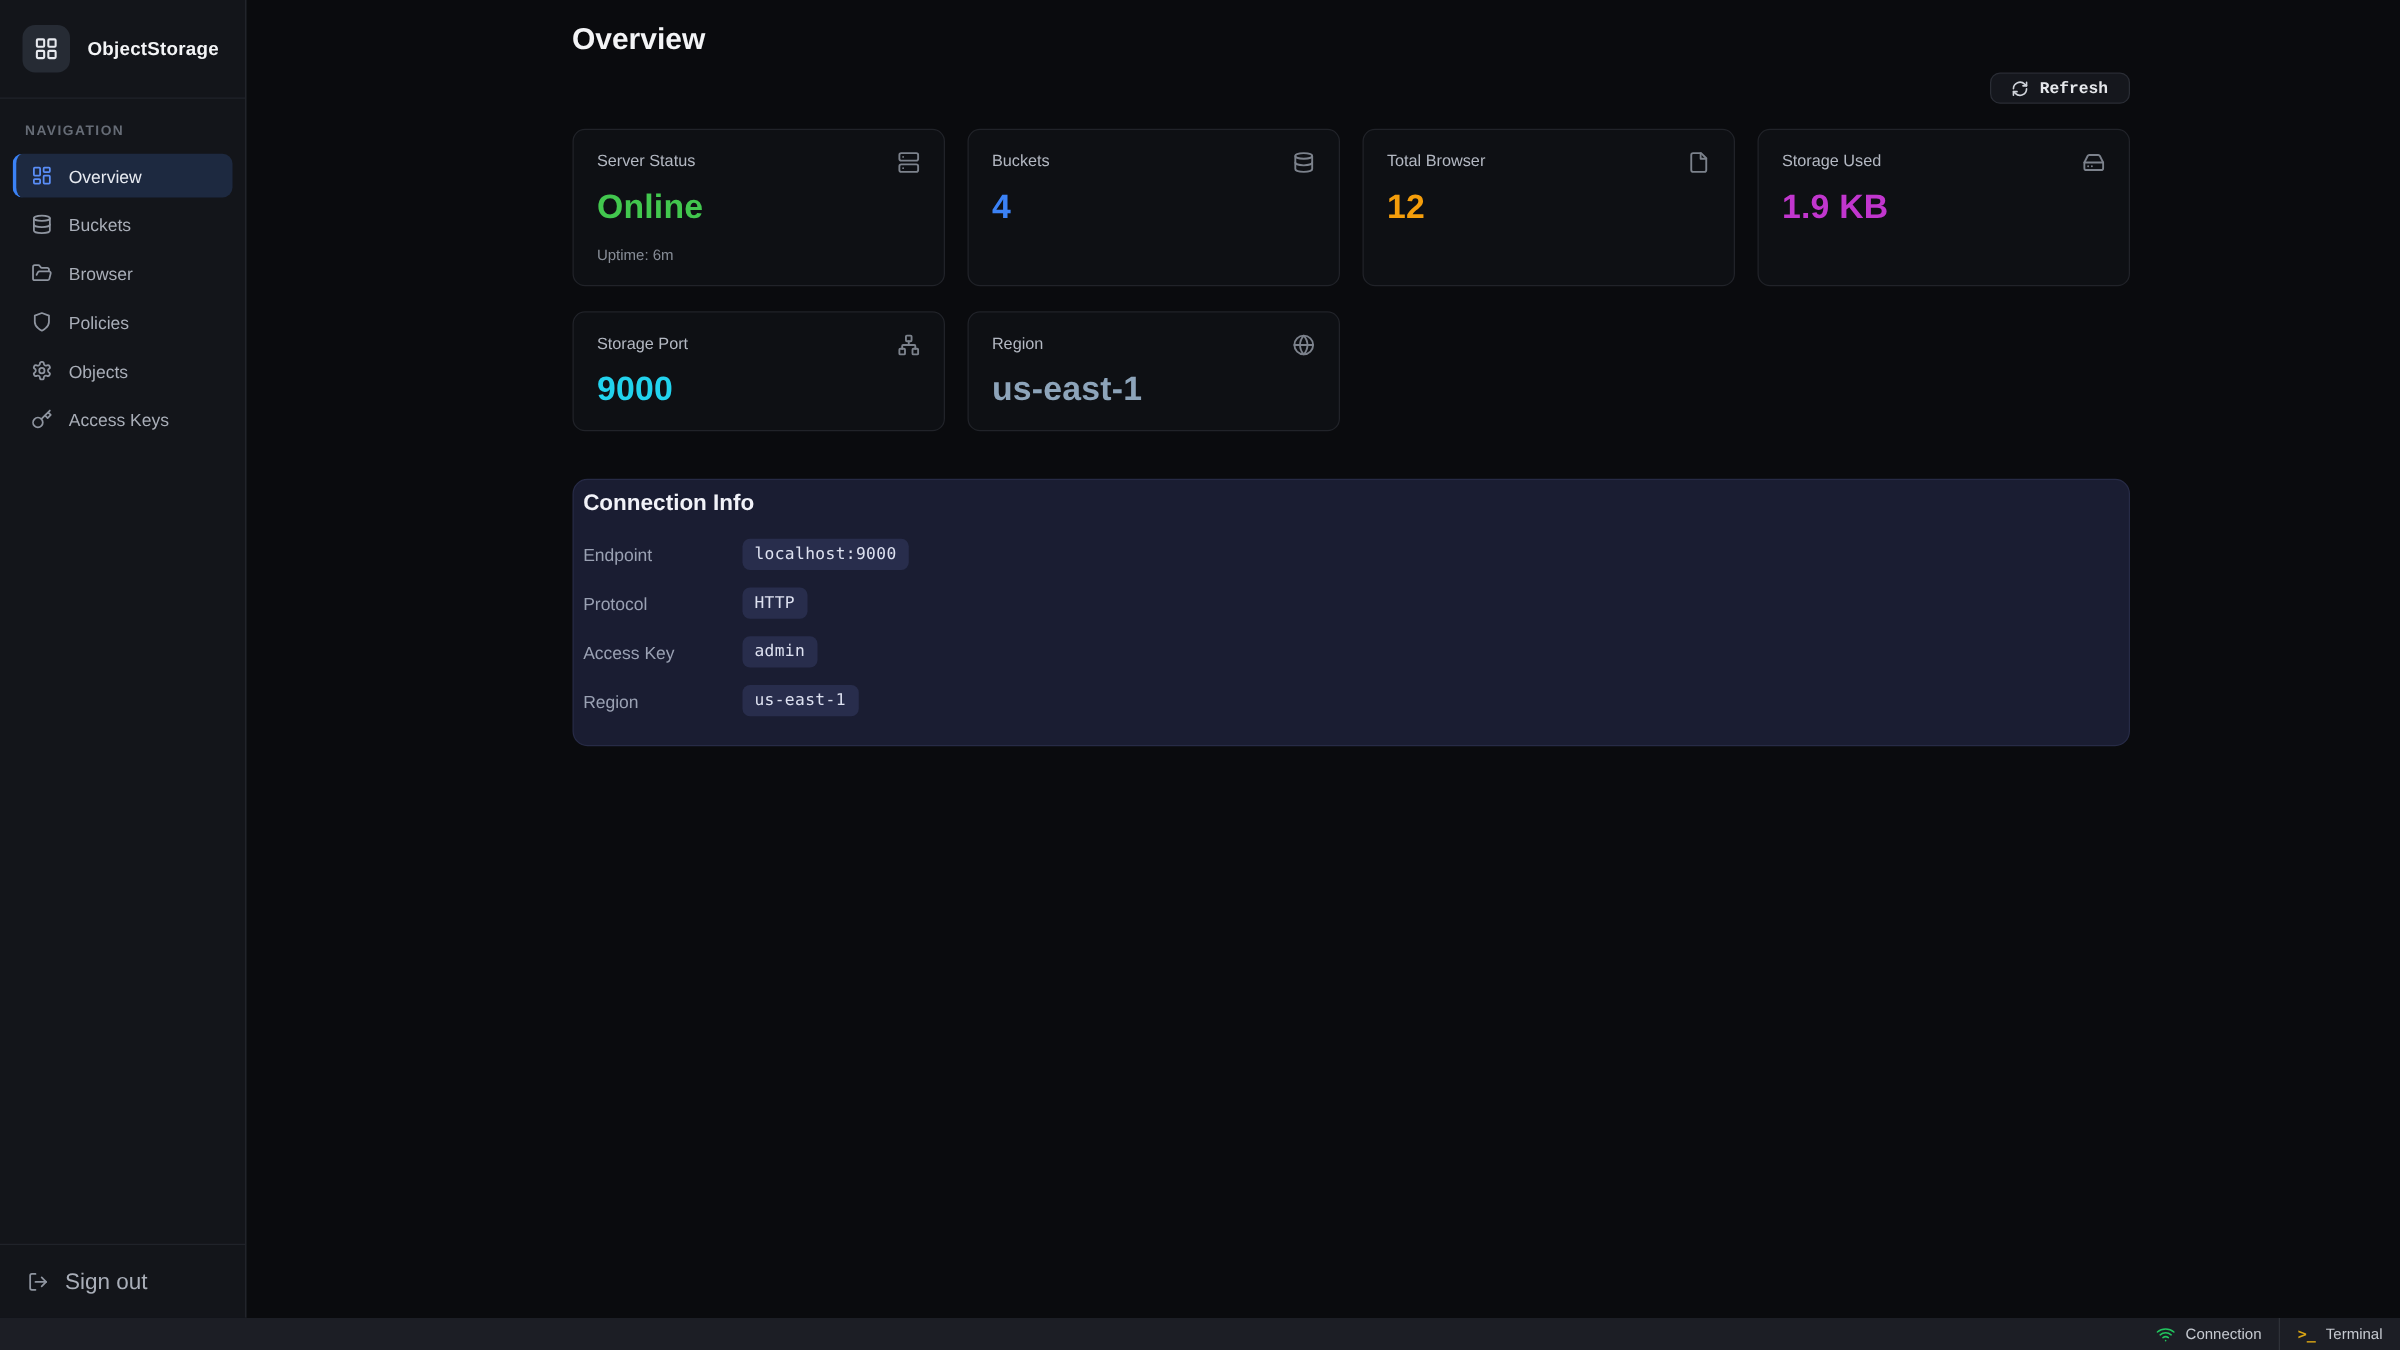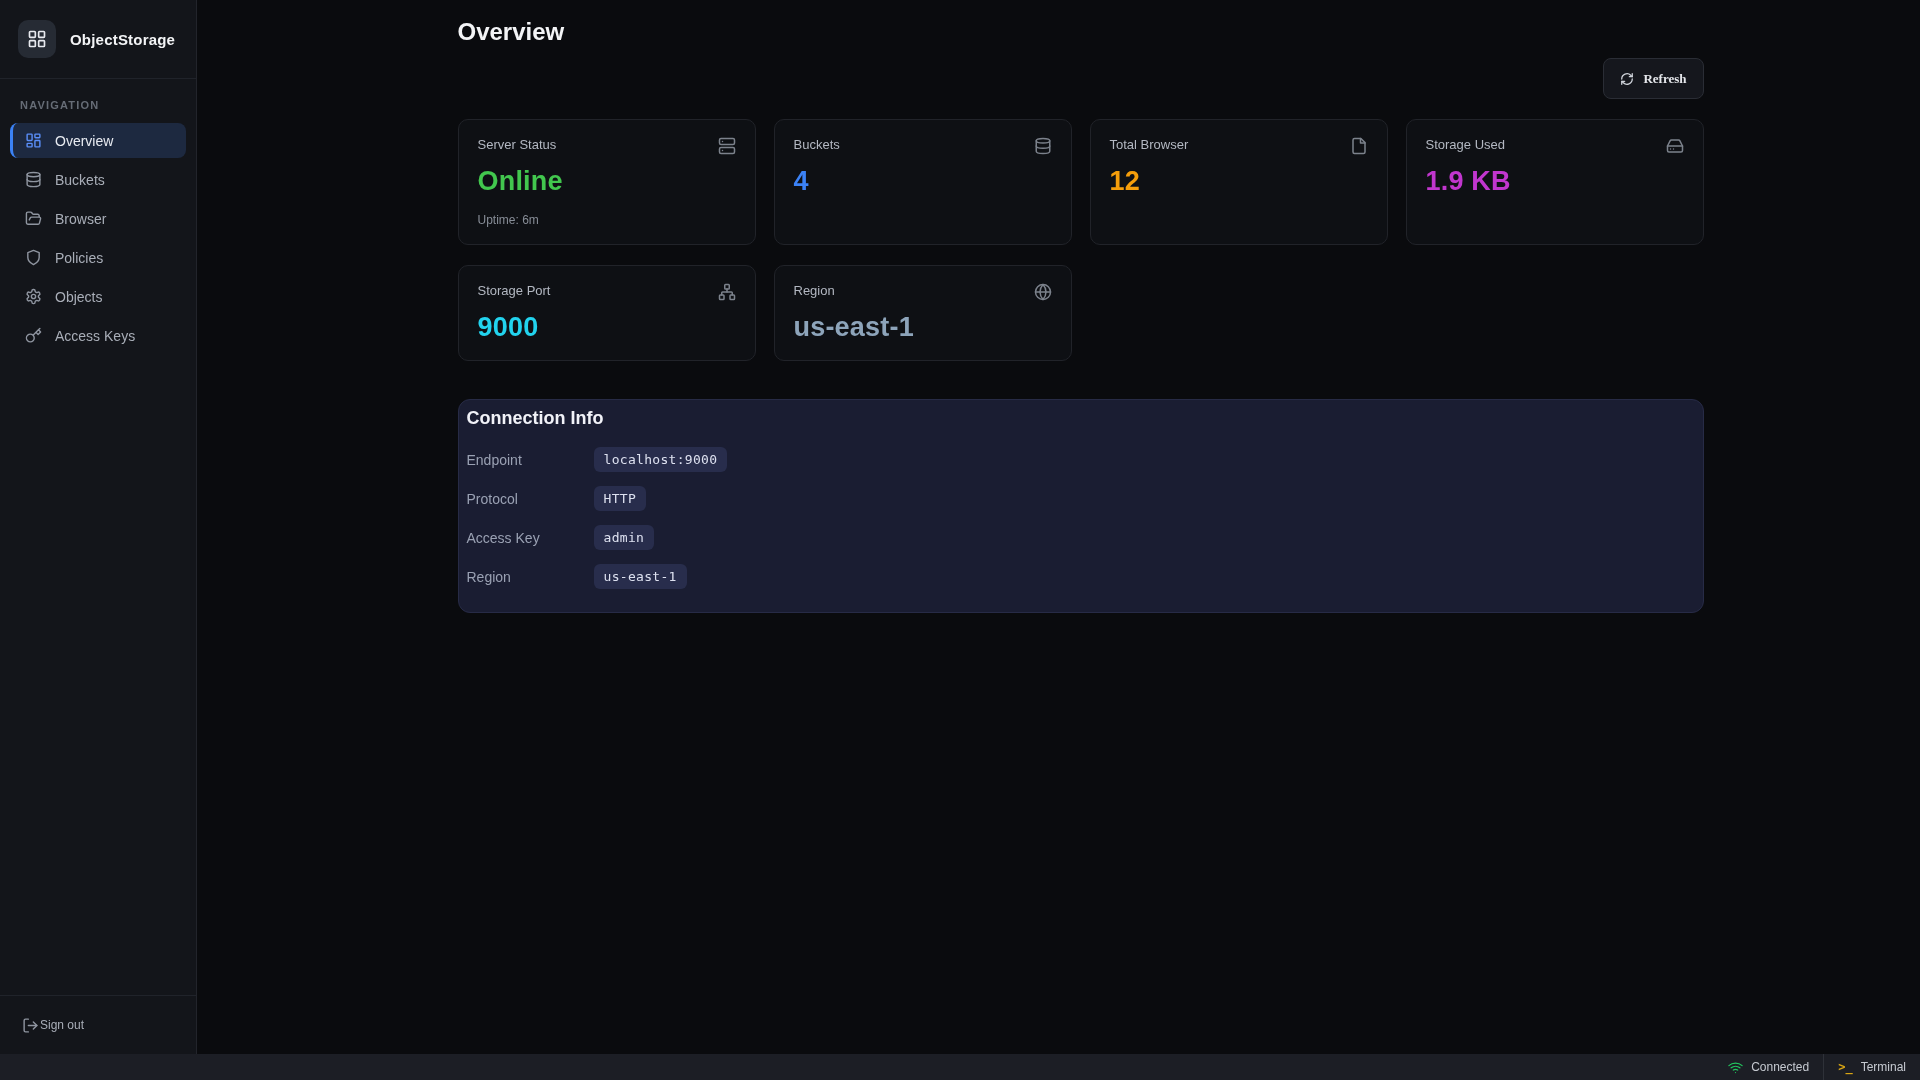--- a/index.html
+++ b/index.html
@@ -41,40 +41,40 @@
   .nav-item .nicon { color:#8f95a0; }
   .nav-item.active {
     background:#1d2940; color:#e8ebf1;
     border-left:3px solid #3b82f6;
   }
   .nav-item.active .nicon { color:#5a8ef8; }
   .signout-row {
     border-top:1px solid #20232a; padding:12px 10px;
   }
   .signout-item {
-    display:flex; align-items:center; gap:1px;
+    display:flex; align-items:center; gap:13px;
     height:34px; padding:0 12px; border-radius:8px;
-    font-size:12px; color:#a9aeb8; cursor:pointer;
+    font-size:18px; color:#a9aeb8; cursor:pointer;
   }
   .signout-item .nicon { color:#8f95a0; }
 
   
   .main {
     position:absolute; top:0; left:241px; right:0; bottom:26px;
     overflow:hidden;
   }
   .container { width:1246px; margin:0 auto; padding-top:18px; }
   .page-title { font-size:24px; font-weight:700; color:#f3f4f6; }
   .toolbar { display:flex; justify-content:flex-end; margin-top:12px; }
   .refresh-btn {
     display:flex; align-items:center; gap:9px;
-    height:41px; padding:0 16px;
+    height:25px; padding:0 16px;
     background:#15171d; border:1px solid #2a2d35; border-radius:8px;
     color:#e5e7eb; font-size:13px; font-weight:600;
-    font-family:Liberation Serif, serif; cursor:pointer;
+    font-family:Liberation Mono, monospace; cursor:pointer;
   }
   .refresh-btn .ricon { color:#cfd3da; }
 
   .cards-grid {
     display:grid; grid-template-columns:repeat(4,1fr);
     column-gap:18px; row-gap:20px; margin-top:20px;
   }
   .card {
     background:#0e1014; border:1px solid #212329; border-radius:10px;
     padding:17px 19px;
@@ -351,20 +351,20 @@
 <footer class="statusbar">
   <div class="status-seg">
     <span style="color: rgb(34, 197, 94);">
       <svg width="15" height="15" viewBox="0 0 24 24" fill="none" stroke="currentColor" stroke-width="2" stroke-linecap="round" stroke-linejoin="round">
           <path d="M1.42 9a16 16 0 0 1 21.16 0"></path>
           <path d="M5 12.55a11 11 0 0 1 14.08 0"></path>
           <path d="M8.53 16.11a6 6 0 0 1 6.95 0"></path>
           <line x1="12" y1="20" x2="12.01" y2="20"></line>
         </svg>
     </span>
-    <span>Connected</span>
+    <span>Connection</span>
   </div>
   <div class="status-divider"></div>
   <div class="status-seg">
     <span class="term-glyph" style="color: rgb(217, 165, 20);">&gt;_</span>
     <span>Terminal</span>
   </div>
 </footer>
 
 </body></html>

